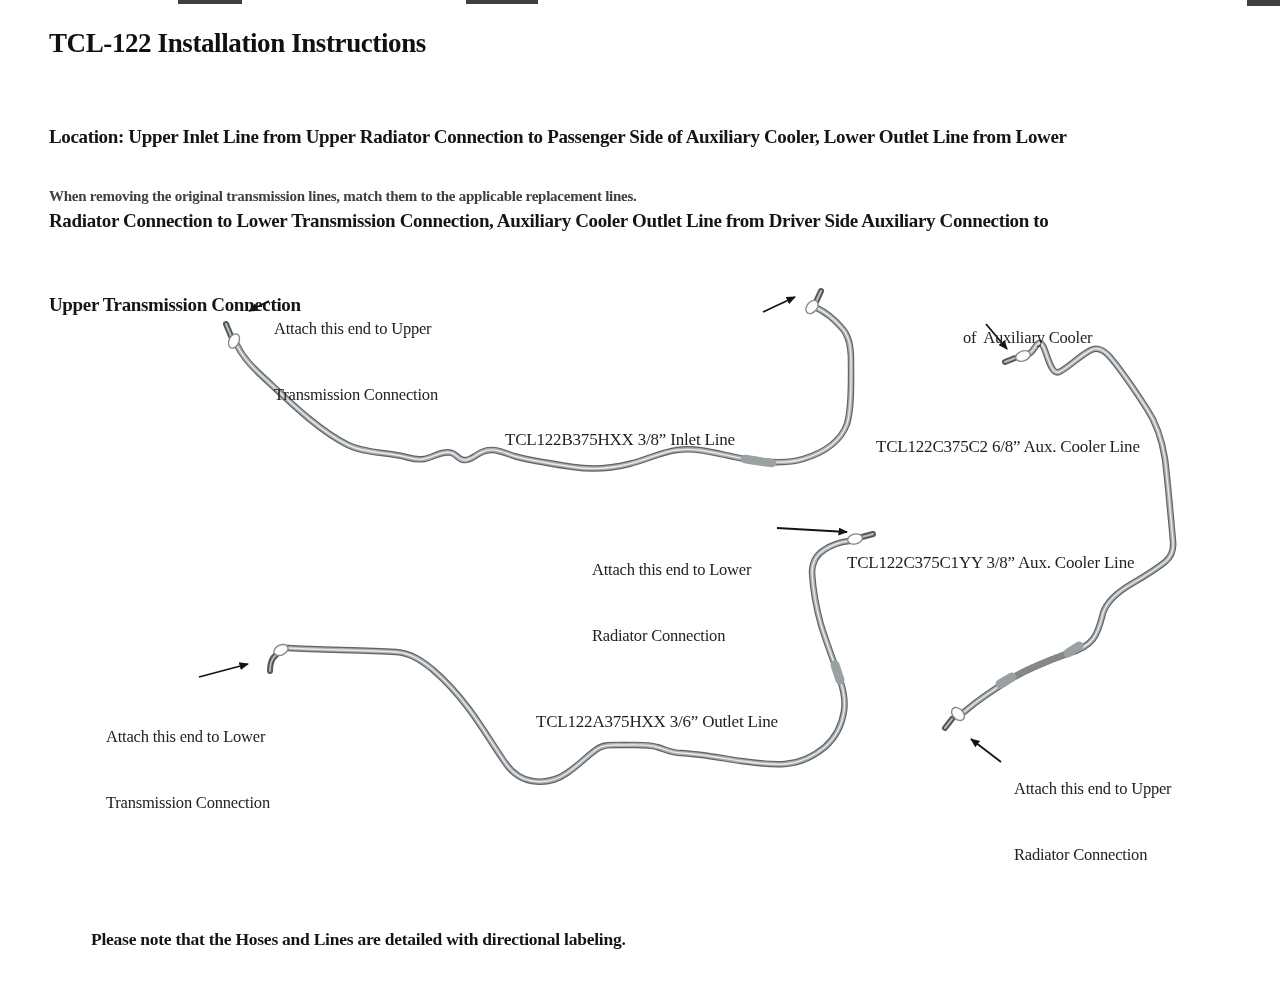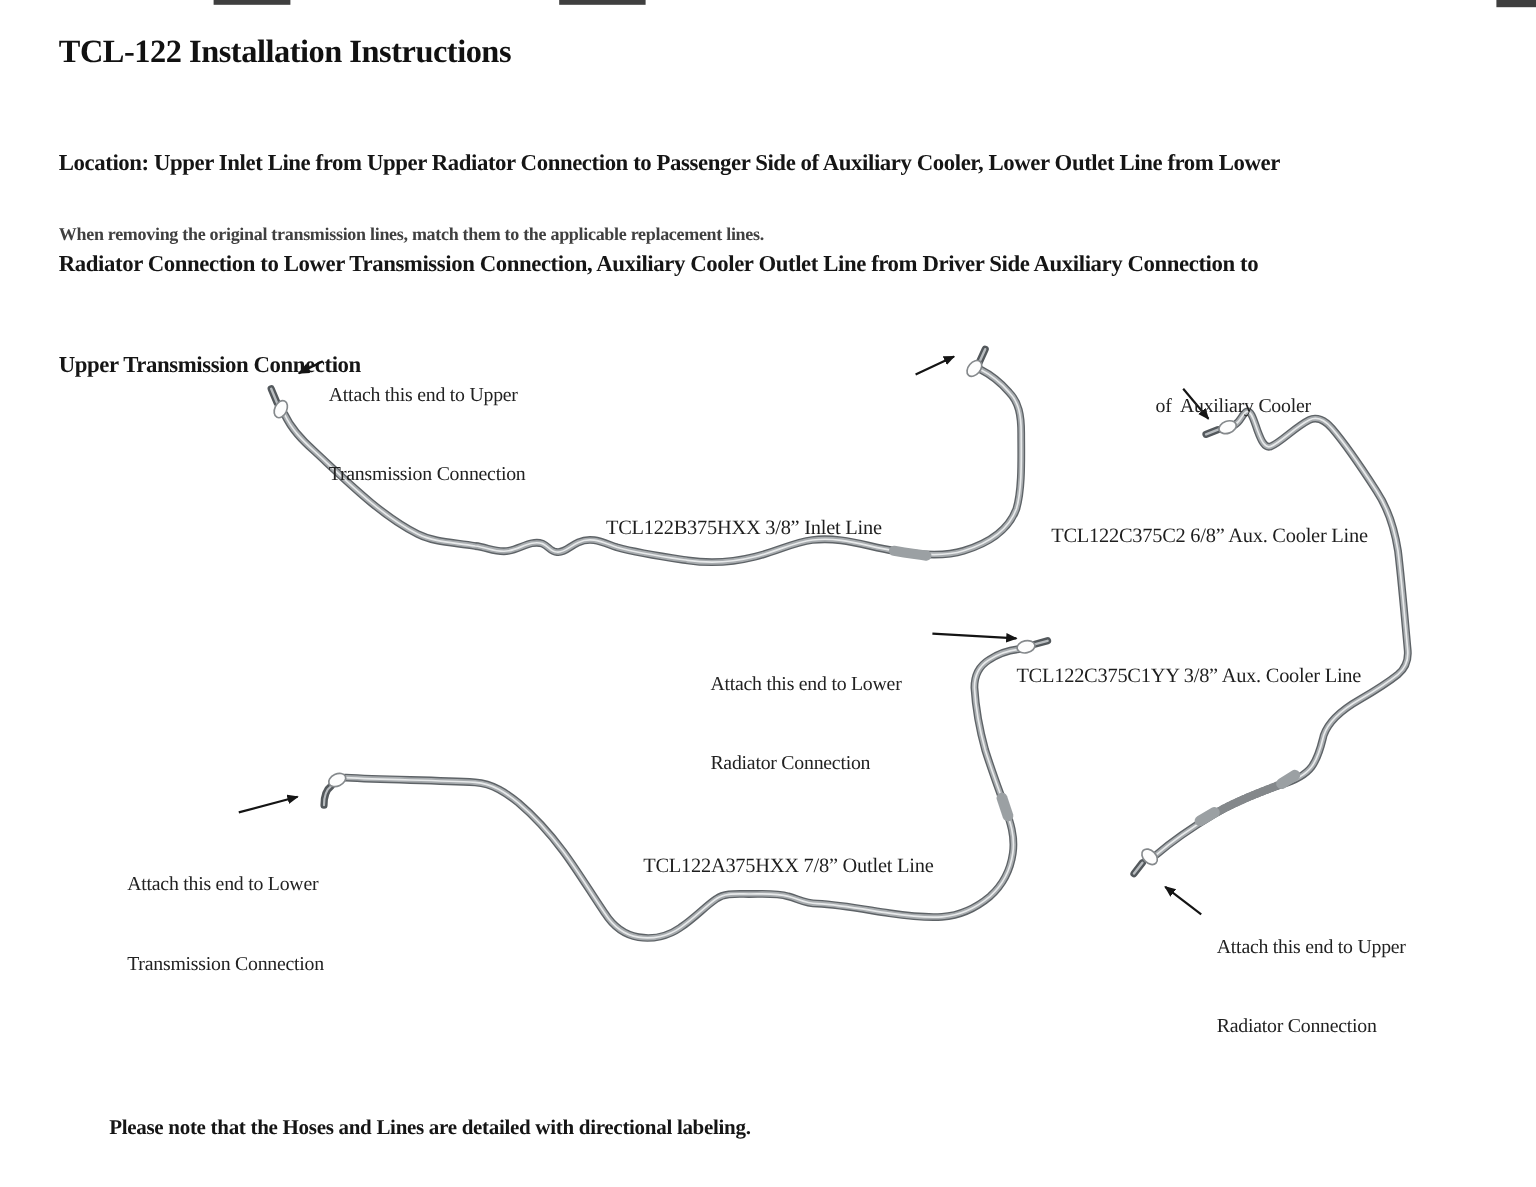--- a/index.html
+++ b/index.html
@@ -185,21 +185,21 @@
     <div>Radiator Connection</div>
   </div>
 
   <div class="partlabel" style="left:847px;top:553px;">TCL122C375C1YY 3/8” Aux. Cooler Line</div>
 
   <div class="callout" style="left:106px;top:682px;">
     <div>Attach this end to Lower</div>
     <div>Transmission Connection</div>
   </div>
 
-  <div class="partlabel" style="left:536px;top:712px;">TCL122A375HXX 7/8” Outlet Line</div>
+  <div class="partlabel" style="left:536px;top:712px;">TCL122A375HXX 3/6” Outlet Line</div>
 
   <div class="callout" style="left:1014px;top:734px;">
     <div>Attach this end to Upper</div>
     <div>Radiator Connection</div>
   </div>
 
   <div class="note">
     <div>Please note that the Hoses and Lines are detailed with directional labeling.</div>
     
   </div>

